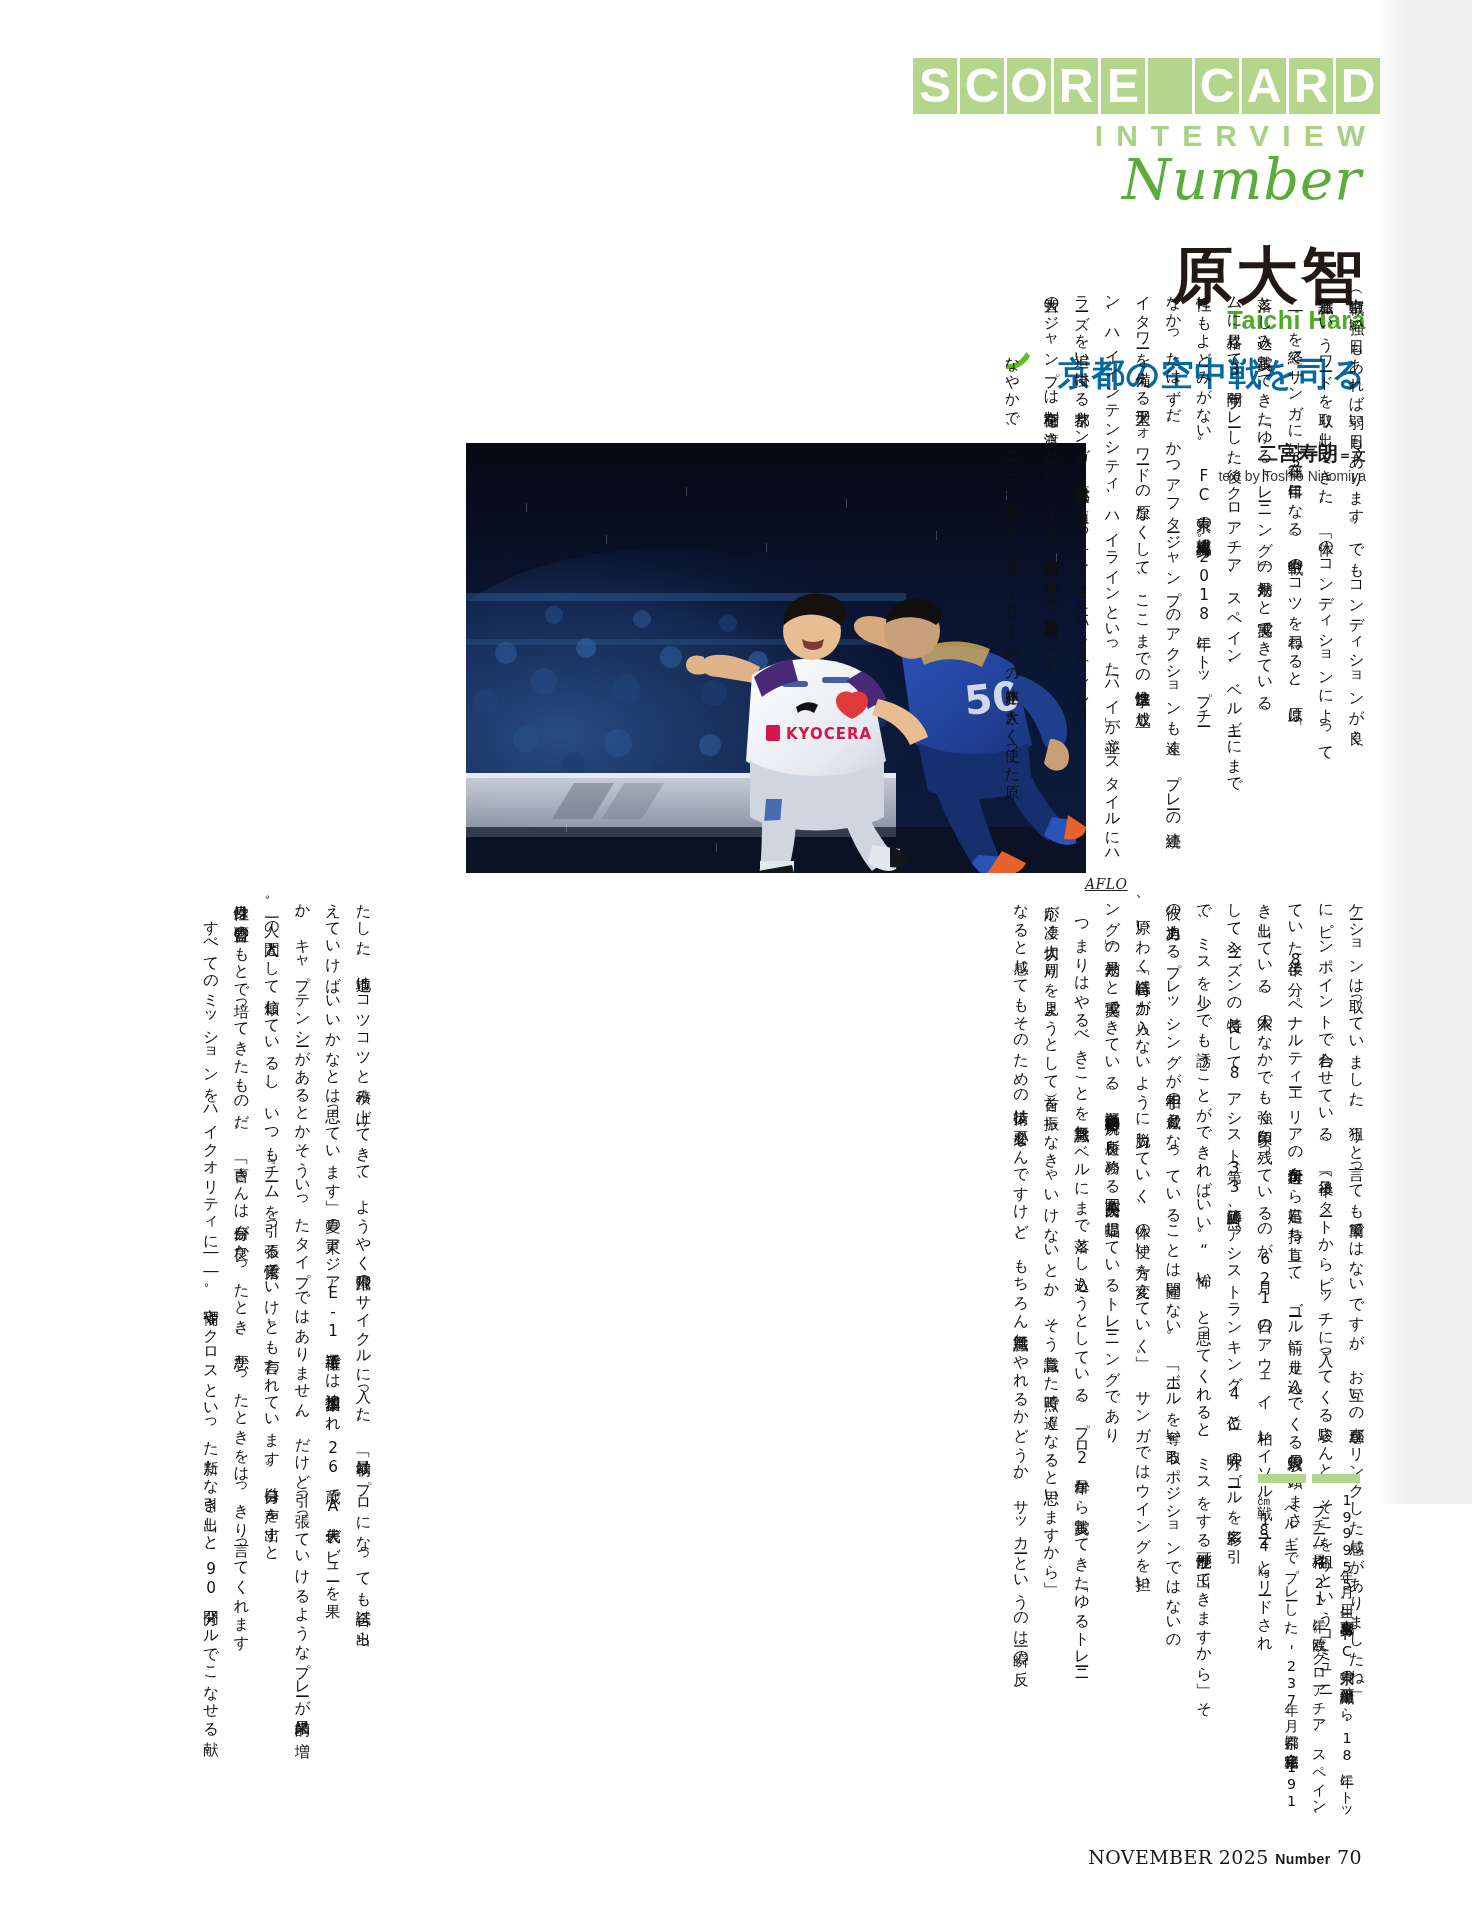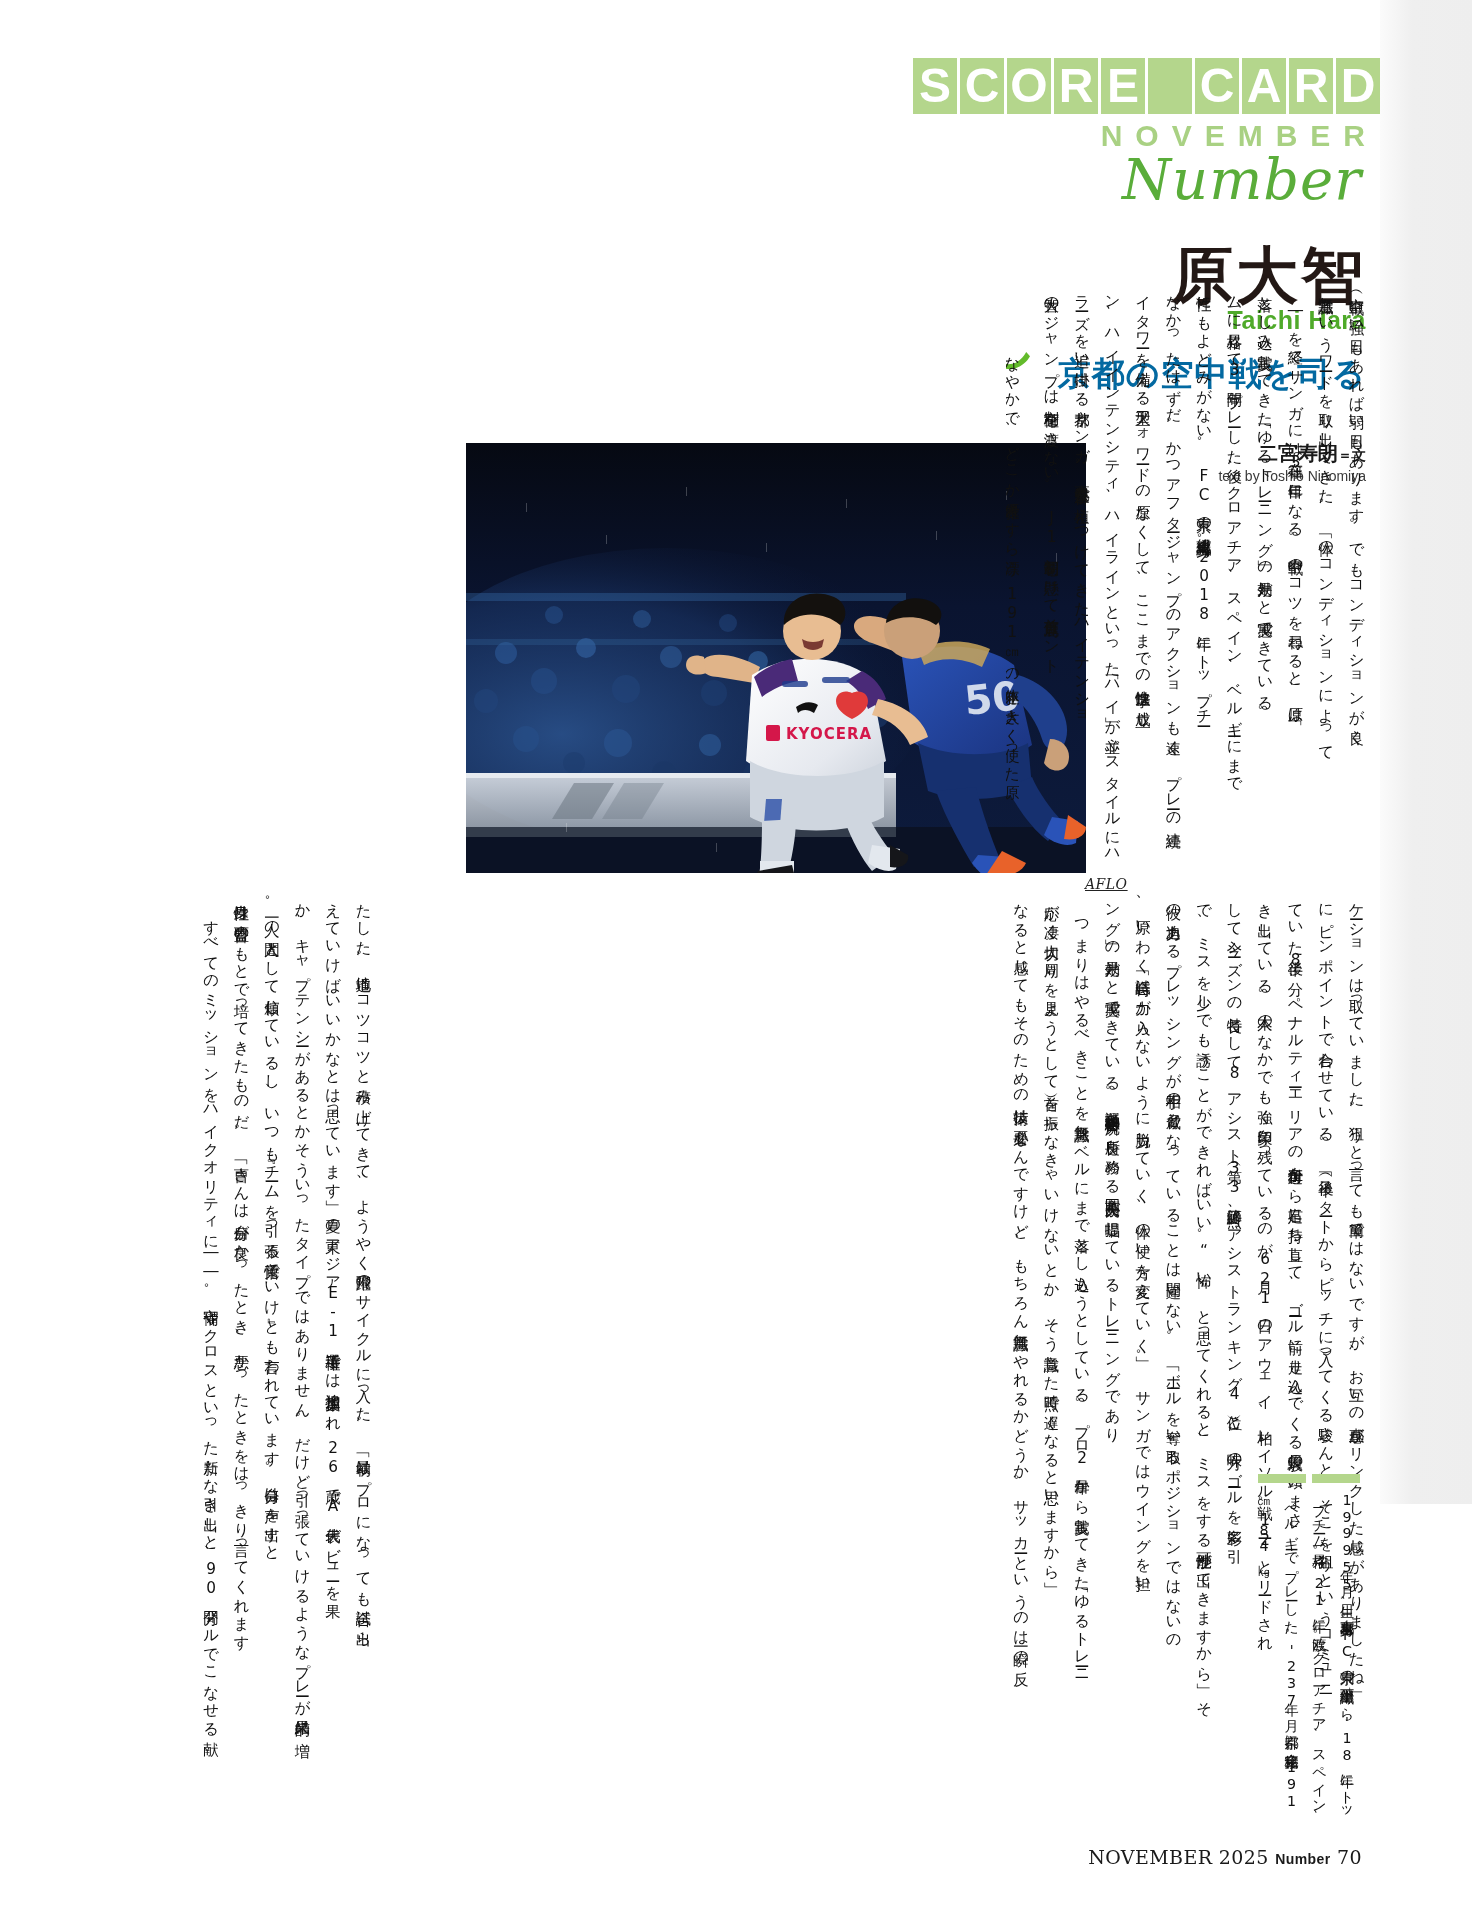--- a/index.html
+++ b/index.html
@@ -136,21 +136,21 @@
         <div class="sc-cell">C</div>
         <div class="sc-cell">O</div>
         <div class="sc-cell">R</div>
         <div class="sc-cell">E</div>
         <div class="sc-cell blank"> </div>
         <div class="sc-cell">C</div>
         <div class="sc-cell">A</div>
         <div class="sc-cell">R</div>
         <div class="sc-cell">D</div>
       </div>
-    <div class="interview">NOVEMBER</div>
+    <div class="interview">INTERVIEW</div>
     <div class="soccer-script">Number</div>
   </div>
 
   <div class="title-block">
     <div class="player-name">原大智</div>
     <div class="player-name-en">Taichi Hara</div>
     <div class="headline">
       <div>京都の空中戦を司る</div>
     </div>
     <div class="byline">

